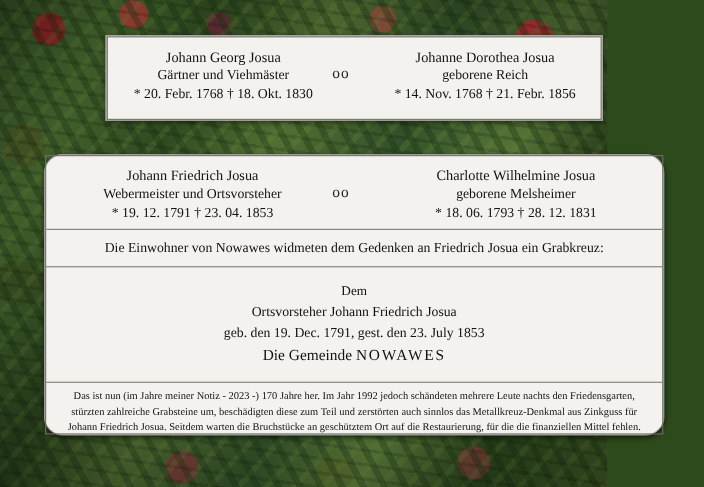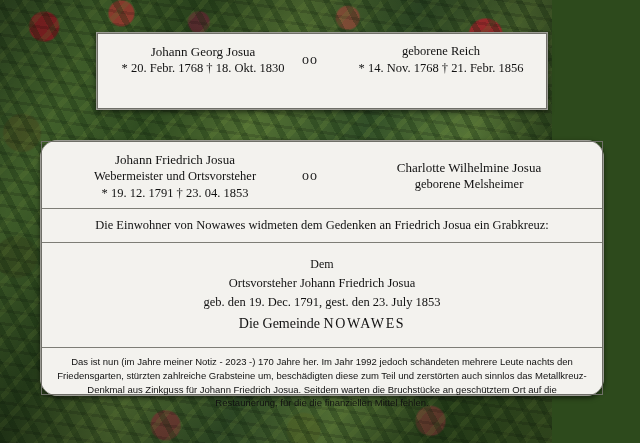--- a/index.html
+++ b/index.html
@@ -136,61 +136,64 @@
   .memorial .l4 { font-size: 14px; }
   .spaced {
     letter-spacing: 1.6px;
   }
 
   .note {
     padding: 7px 14px 8px 14px;
     font-size: 9.5px;
     line-height: 1.45;
     text-align: center;
-    font-family: Liberation Sans, sans-serif;
+    font-family: Liberation Serif, serif;
   }
 </style>
 </head>
 <body>
 
 <div class="page">
 
   <div class="bg"></div>
   <div class="bg-leaves"></div>
   <div class="bg-vignette"></div>
 
   <div class="plaque" id="plaque-top">
     <div class="plaque-inner">
       <div class="couple">
         <div class="col">
           <div class="name">Johann Georg Josua</div>
+          <div class="role">Gärtner und Viehmäster</div>
           <div class="dates">* 20. Febr. 1768    † 18. Okt. 1830</div>
         </div>
         <div class="oo">oo</div>
         <div class="col">
+          <div class="name">Johanne Dorothea Josua</div>
           <div class="role">geborene Reich</div>
           <div class="dates">* 14. Nov. 1768    † 21. Febr. 1856</div>
         </div>
       </div>
     </div>
   </div>
 
   <div class="plaque" id="plaque-main">
     <div class="plaque-inner">
 
       <div class="couple">
         <div class="col">
           <div class="name">Johann Friedrich Josua</div>
           <div class="role">Webermeister und Ortsvorsteher</div>
           <div class="dates">* 19. 12. 1791    † 23. 04. 1853</div>
         </div>
         <div class="oo">oo</div>
         <div class="col">
           <div class="name">Charlotte Wilhelmine Josua</div>
           <div class="role">geborene Melsheimer</div>
+          <div class="dates">* 18. 06. 1793    † 28. 12. 1831</div>
         </div>
       </div>
 
       <div class="sep"></div>
 
       <div class="band">Die Einwohner von Nowawes widmeten dem Gedenken an Friedrich Josua ein Grabkreuz:</div>
 
       <div class="sep"></div>
 
       <div class="memorial">

